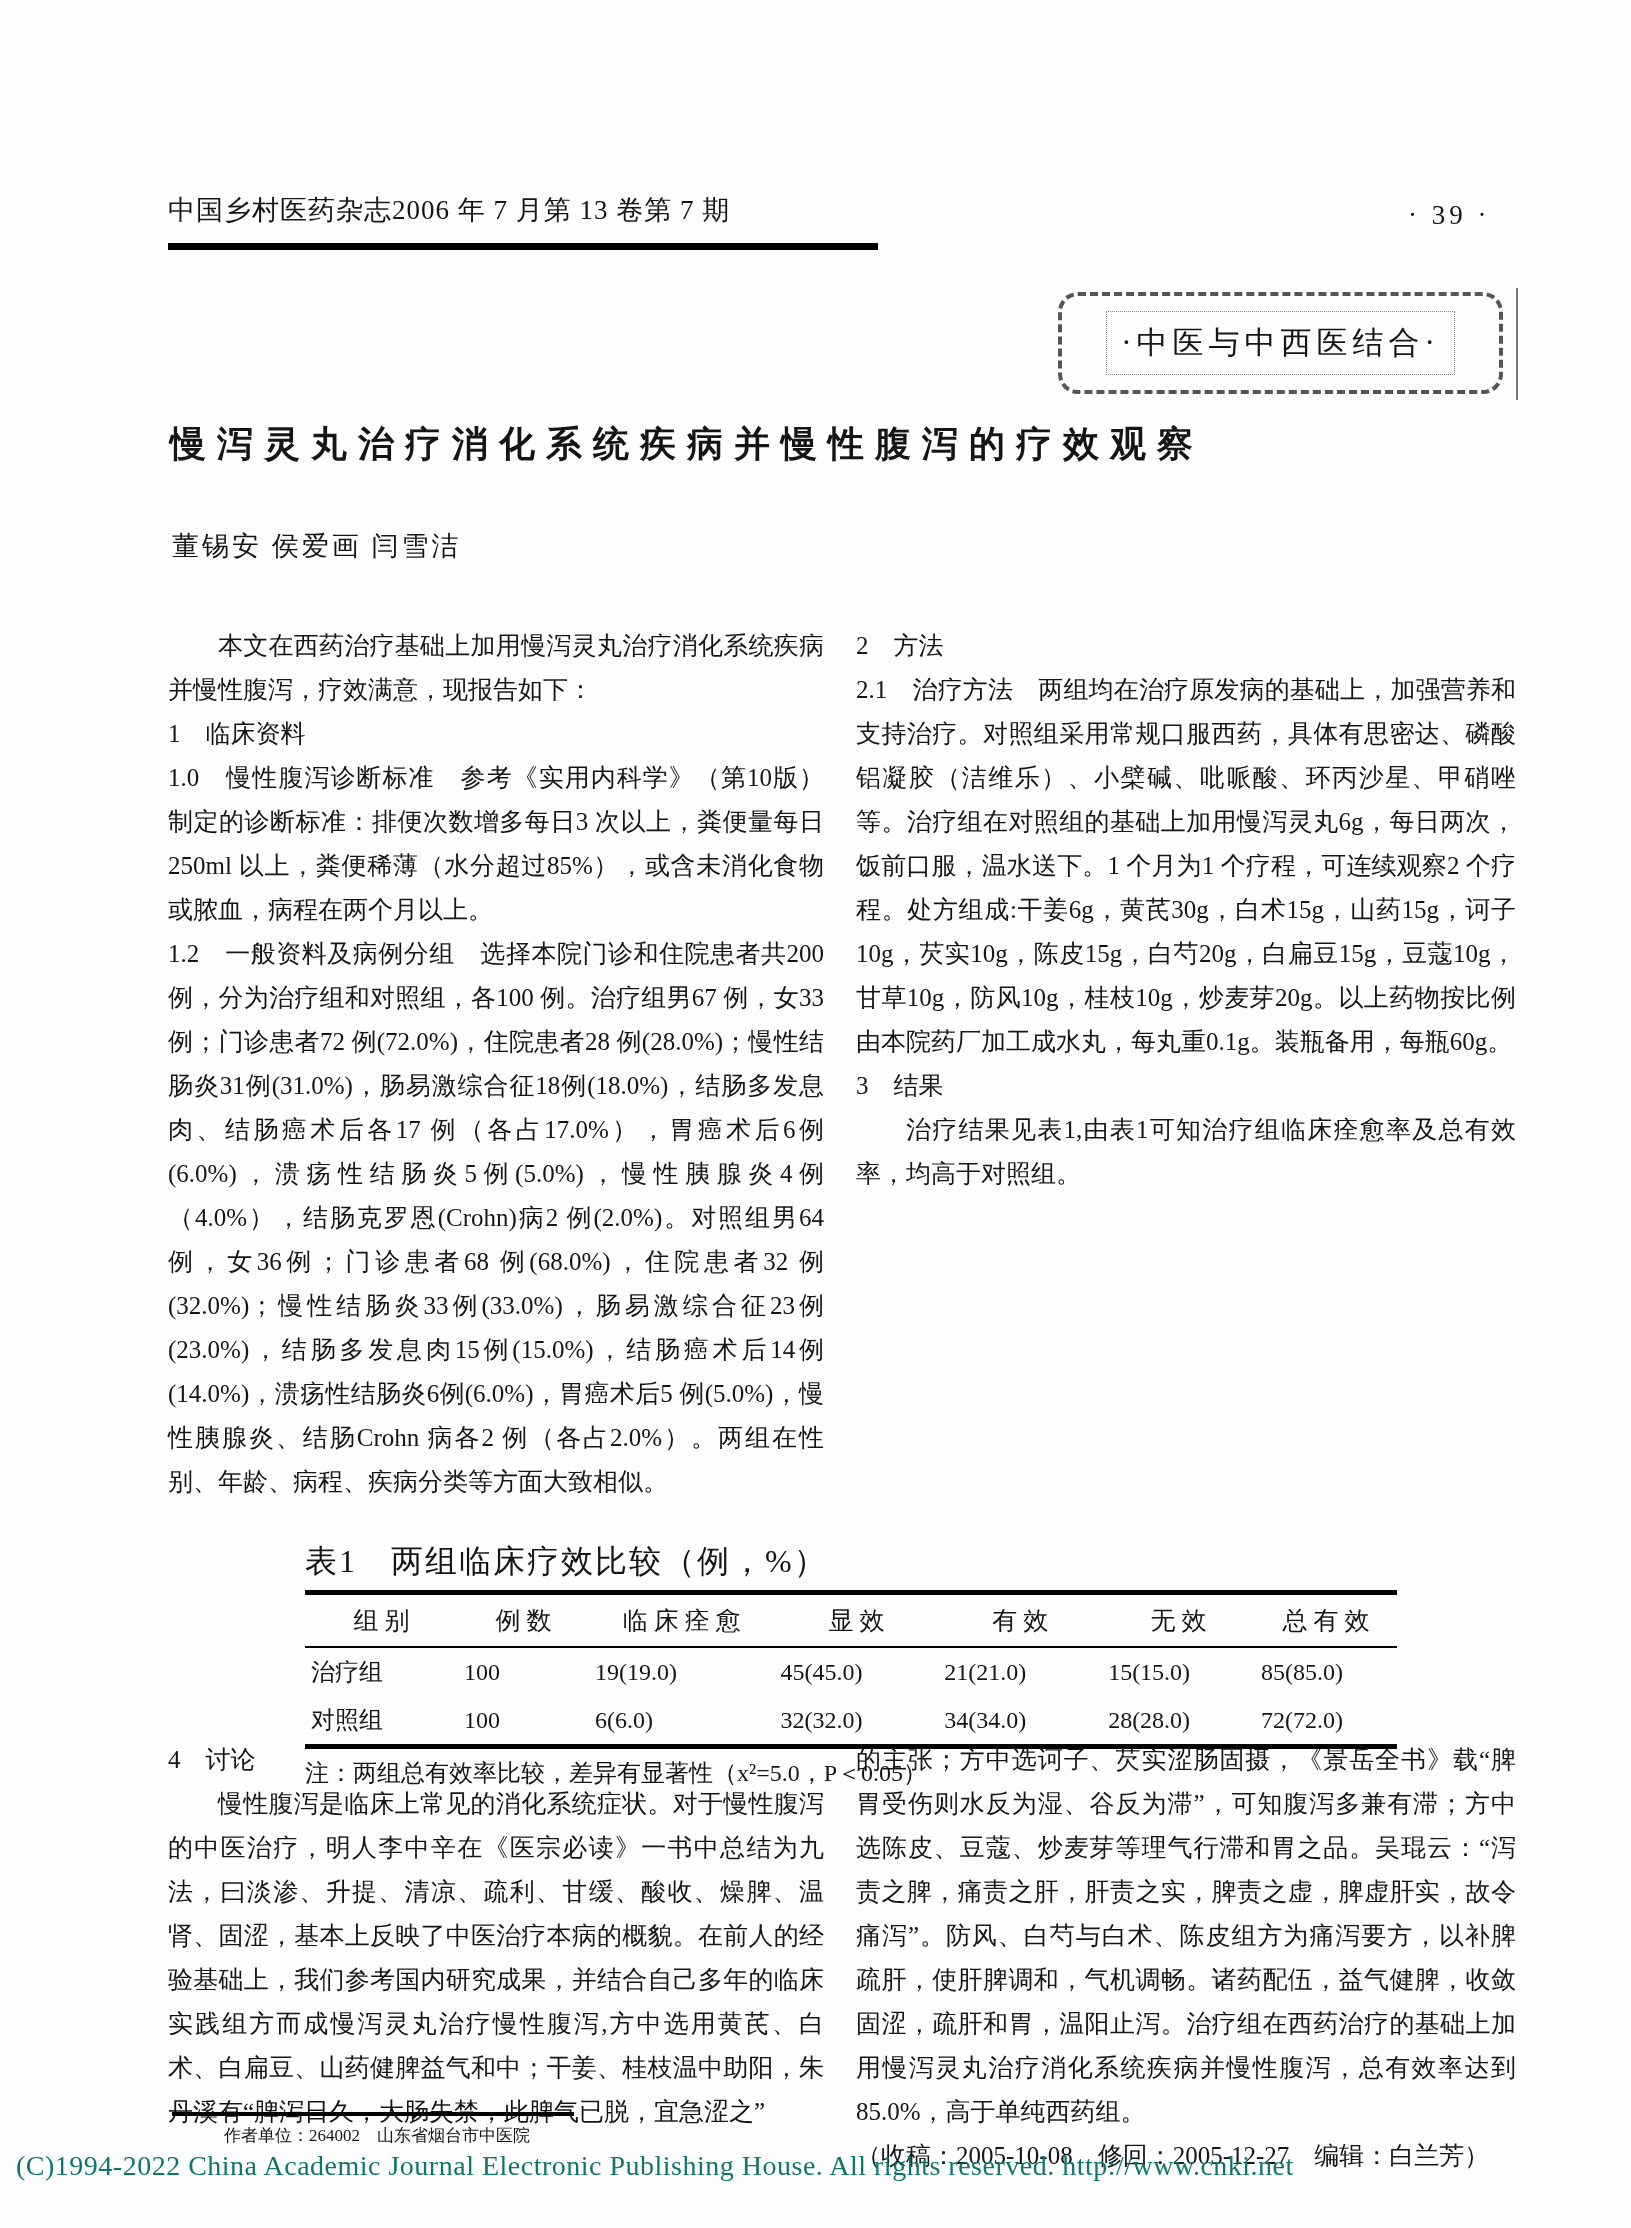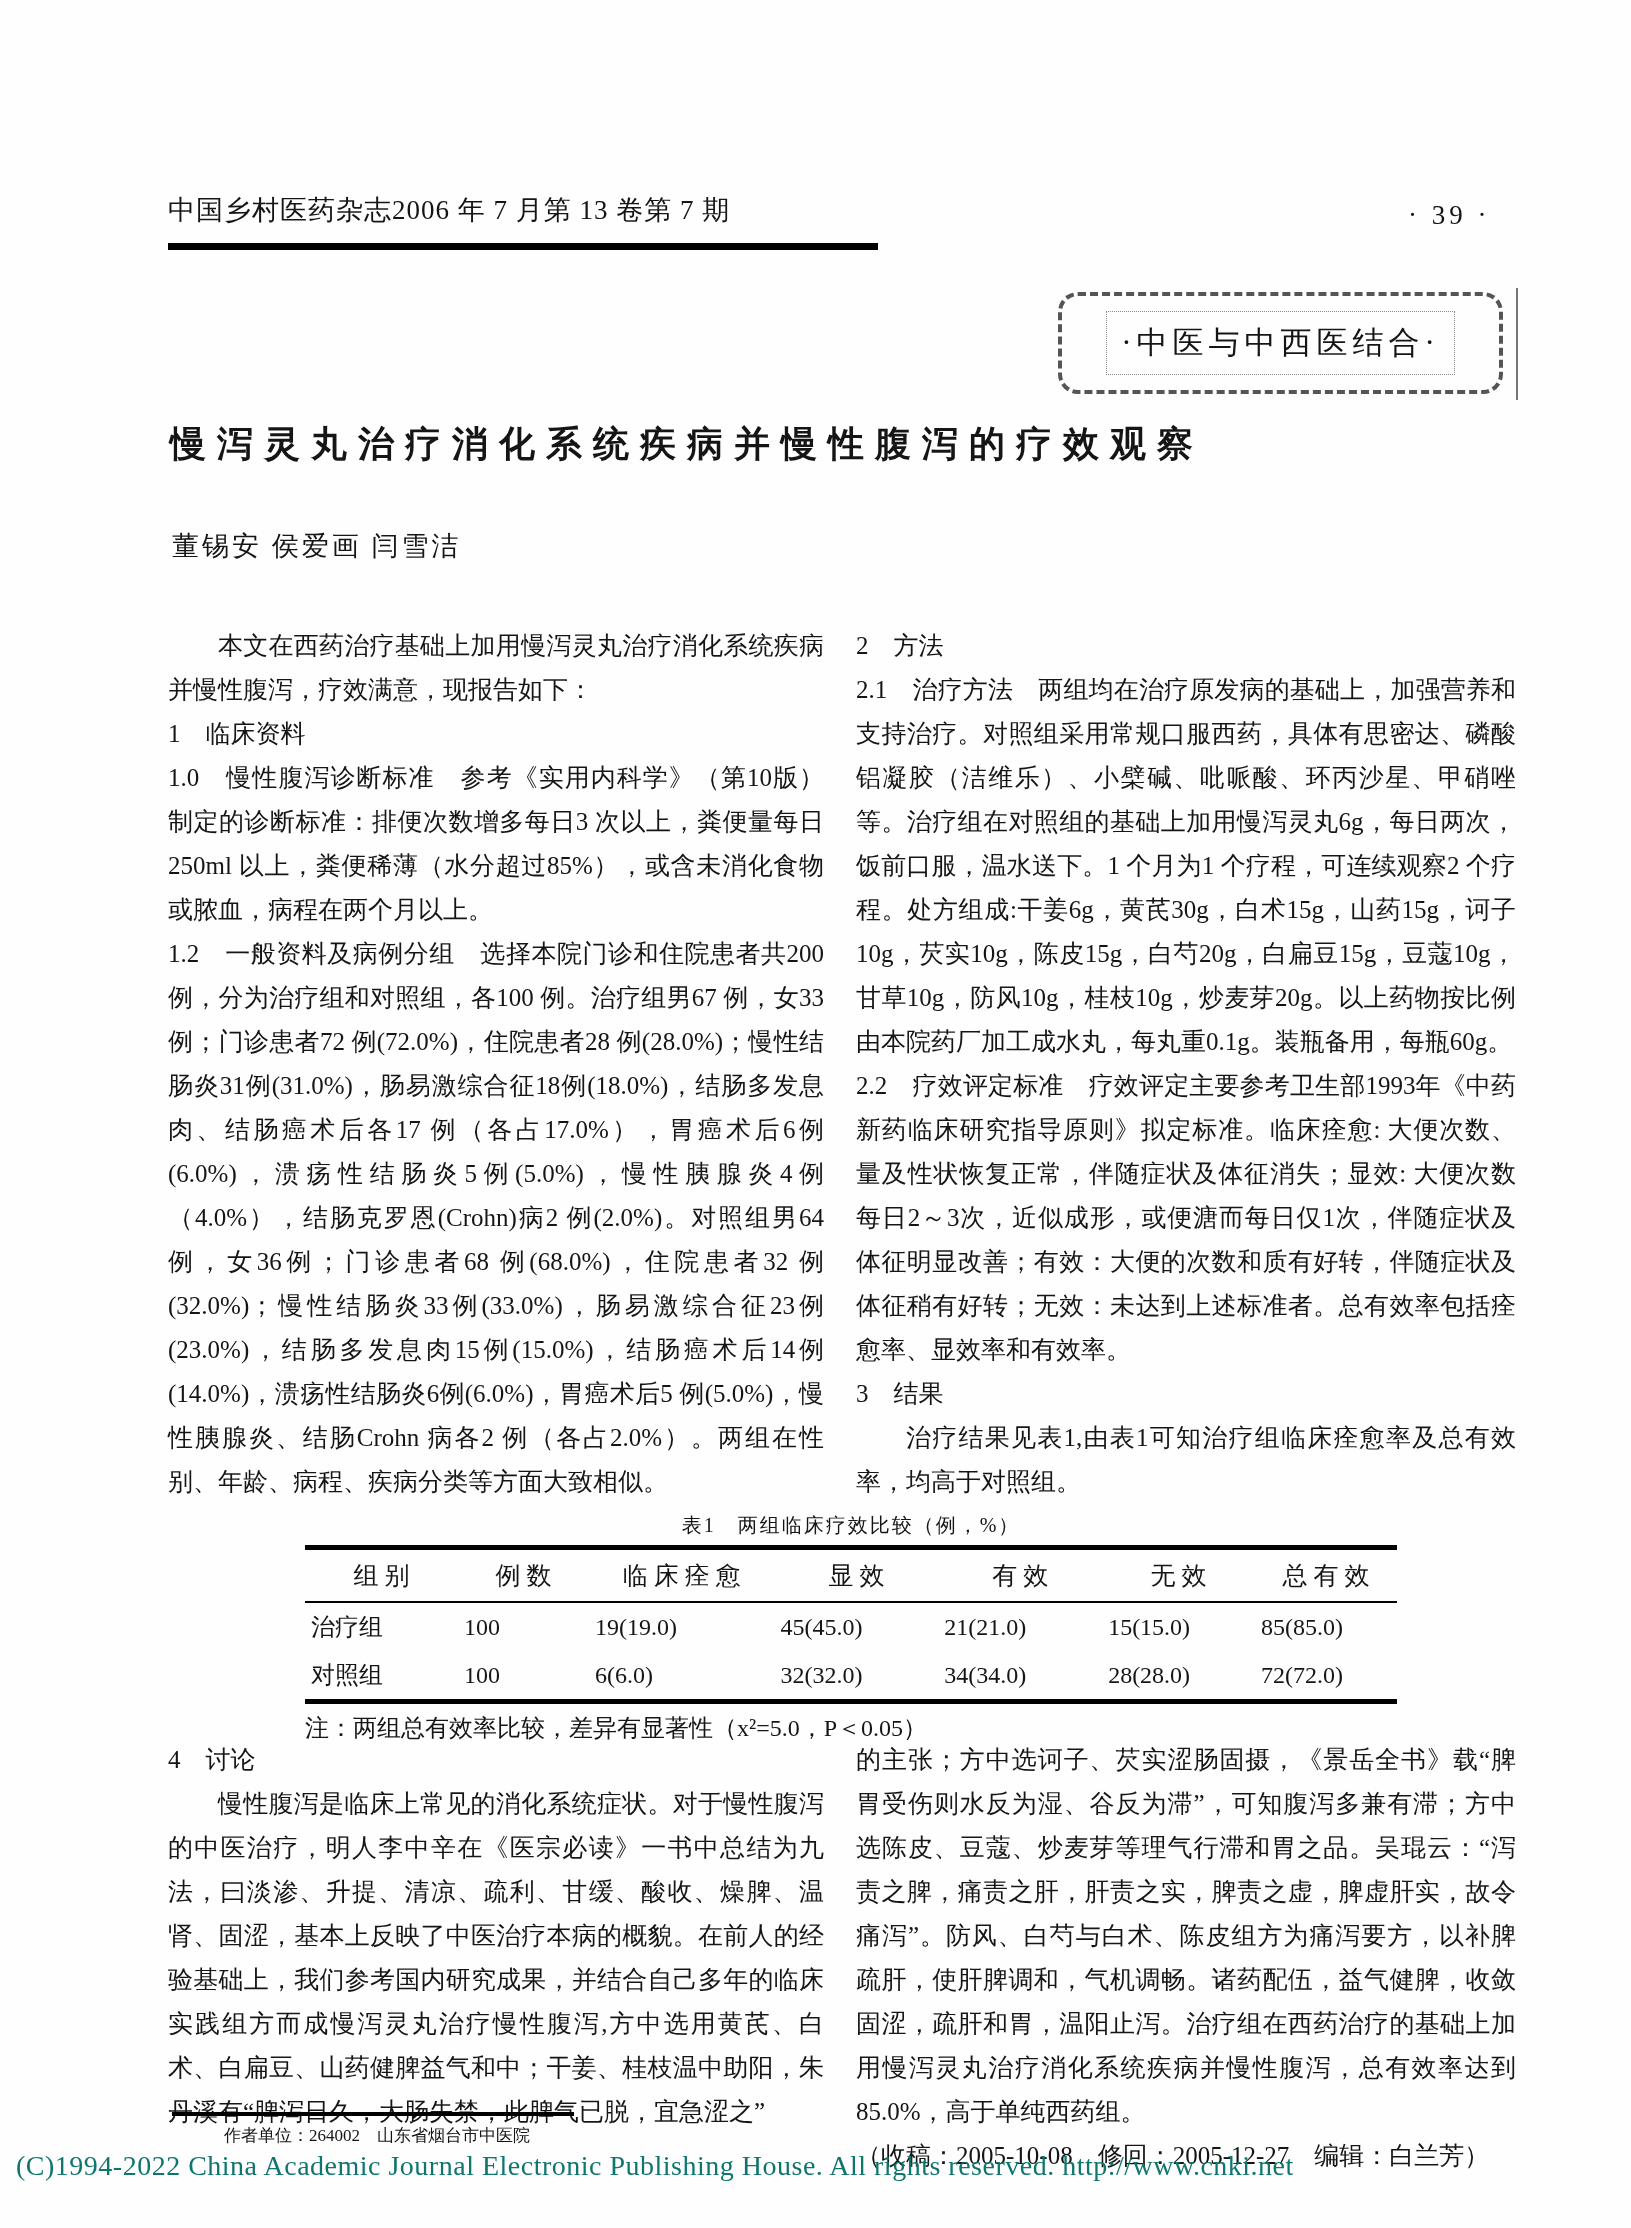--- a/index.html
+++ b/index.html
@@ -32,21 +32,21 @@
   .authors{position:absolute;left:172px;top:528px;font-size:27px;letter-spacing:3px;white-space:nowrap;}
   .col{position:absolute;font-size:25px;line-height:44px;}
   .col p{margin:0;text-align:justify;}
   .col p.p-indent{text-indent:2em;}
   .col-left-top{left:168px;top:624px;width:656px;}
   .col-right-top{left:856px;top:624px;width:660px;}
   .col-left-disc{left:168px;top:1738px;width:656px;}
   .col-right-disc{left:856px;top:1738px;width:660px;}
   .received-line{text-align:right;margin-top:0;}
   .table-block{position:absolute;left:305px;top:1512px;width:1092px;font-size:24px;}
-  .table-caption{text-align:center;font-size:20px;letter-spacing:2px;margin-bottom:6px;}
+  .table-caption{font-size:32px;letter-spacing:2px;margin-bottom:6px;margin-top:28px;}
   table.t1{
     width:100%;border-collapse:collapse;table-layout:fixed;
     border-top:5px solid #000;border-bottom:5px solid #000;
   }
   table.t1 th{
     font-weight:normal;text-align:center;font-size:25px;letter-spacing:6px;
     padding:9px 0 9px 6px;border-bottom:2px solid #000;white-space:nowrap;
   }
   table.t1 td{text-align:left;font-size:24px;padding:8px 0 8px 6px;white-space:nowrap;}
   .table-note{margin-top:8px;font-size:24px;}
@@ -78,21 +78,20 @@
   <div class="col col-left-top">
     <p class="p-indent">本文在西药治疗基础上加用慢泻灵丸治疗消化系统疾病并慢性腹泻，疗效满意，现报告如下：</p>
     <p class="p-sec">1　临床资料</p>
     <p class="p-sec">1.0　慢性腹泻诊断标准　参考《实用内科学》（第10版）制定的诊断标准：排便次数增多每日3 次以上，粪便量每日250ml 以上，粪便稀薄（水分超过85%），或含未消化食物或脓血，病程在两个月以上。</p>
     <p class="p-sec">1.2　一般资料及病例分组　选择本院门诊和住院患者共200例，分为治疗组和对照组，各100 例。治疗组男67 例，女33例；门诊患者72 例(72.0%)，住院患者28 例(28.0%)；慢性结肠炎31例(31.0%)，肠易激综合征18例(18.0%)，结肠多发息肉、结肠癌术后各17 例（各占17.0%），胃癌术后6例(6.0%)，溃疡性结肠炎5例(5.0%)，慢性胰腺炎4例（4.0%），结肠克罗恩(Crohn)病2 例(2.0%)。对照组男64 例，女36例；门诊患者68 例(68.0%)，住院患者32 例(32.0%)；慢性结肠炎33例(33.0%)，肠易激综合征23例(23.0%)，结肠多发息肉15例(15.0%)，结肠癌术后14例(14.0%)，溃疡性结肠炎6例(6.0%)，胃癌术后5 例(5.0%)，慢性胰腺炎、结肠Crohn 病各2 例（各占2.0%）。两组在性别、年龄、病程、疾病分类等方面大致相似。</p>
   </div>
 
   <div class="col col-right-top">
     <p class="p-sec">2　方法</p>
     <p class="p-sec">2.1　治疗方法　两组均在治疗原发病的基础上，加强营养和支持治疗。对照组采用常规口服西药，具体有思密达、磷酸铝凝胶（洁维乐）、小檗碱、吡哌酸、环丙沙星、甲硝唑等。治疗组在对照组的基础上加用慢泻灵丸6g，每日两次，饭前口服，温水送下。1 个月为1 个疗程，可连续观察2 个疗程。处方组成:干姜6g，黄芪30g，白术15g，山药15g，诃子10g，芡实10g，陈皮15g，白芍20g，白扁豆15g，豆蔻10g，甘草10g，防风10g，桂枝10g，炒麦芽20g。以上药物按比例由本院药厂加工成水丸，每丸重0.1g。装瓶备用，每瓶60g。</p>
-    <p class="p-sec">2.2　疗效评定标准　疗效评定主要参考卫生部1993年《中药新药临床研究指导原则》拟定标准。临床痊愈: 大便次数、量及性状恢复正常，伴随症状及体征消失；显效: 大便次数每日2～3次，近似成形，或便溏而每日仅1次，伴随症状及体征明显改善；有效：大便的次数和质有好转，伴随症状及体征稍有好转；无效：未达到上述标准者。总有效率包括痊愈率、显效率和有效率。</p>
     <p class="p-sec">3　结果</p>
     <p class="p-indent">治疗结果见表1,由表1可知治疗组临床痊愈率及总有效率，均高于对照组。</p>
   </div>
 
   <div class="table-block">
     <div class="table-caption">表1　两组临床疗效比较（例，%）</div>
     <table class="t1">
       <colgroup>
         <col style="width:14%">
           <col style="width:12%">

